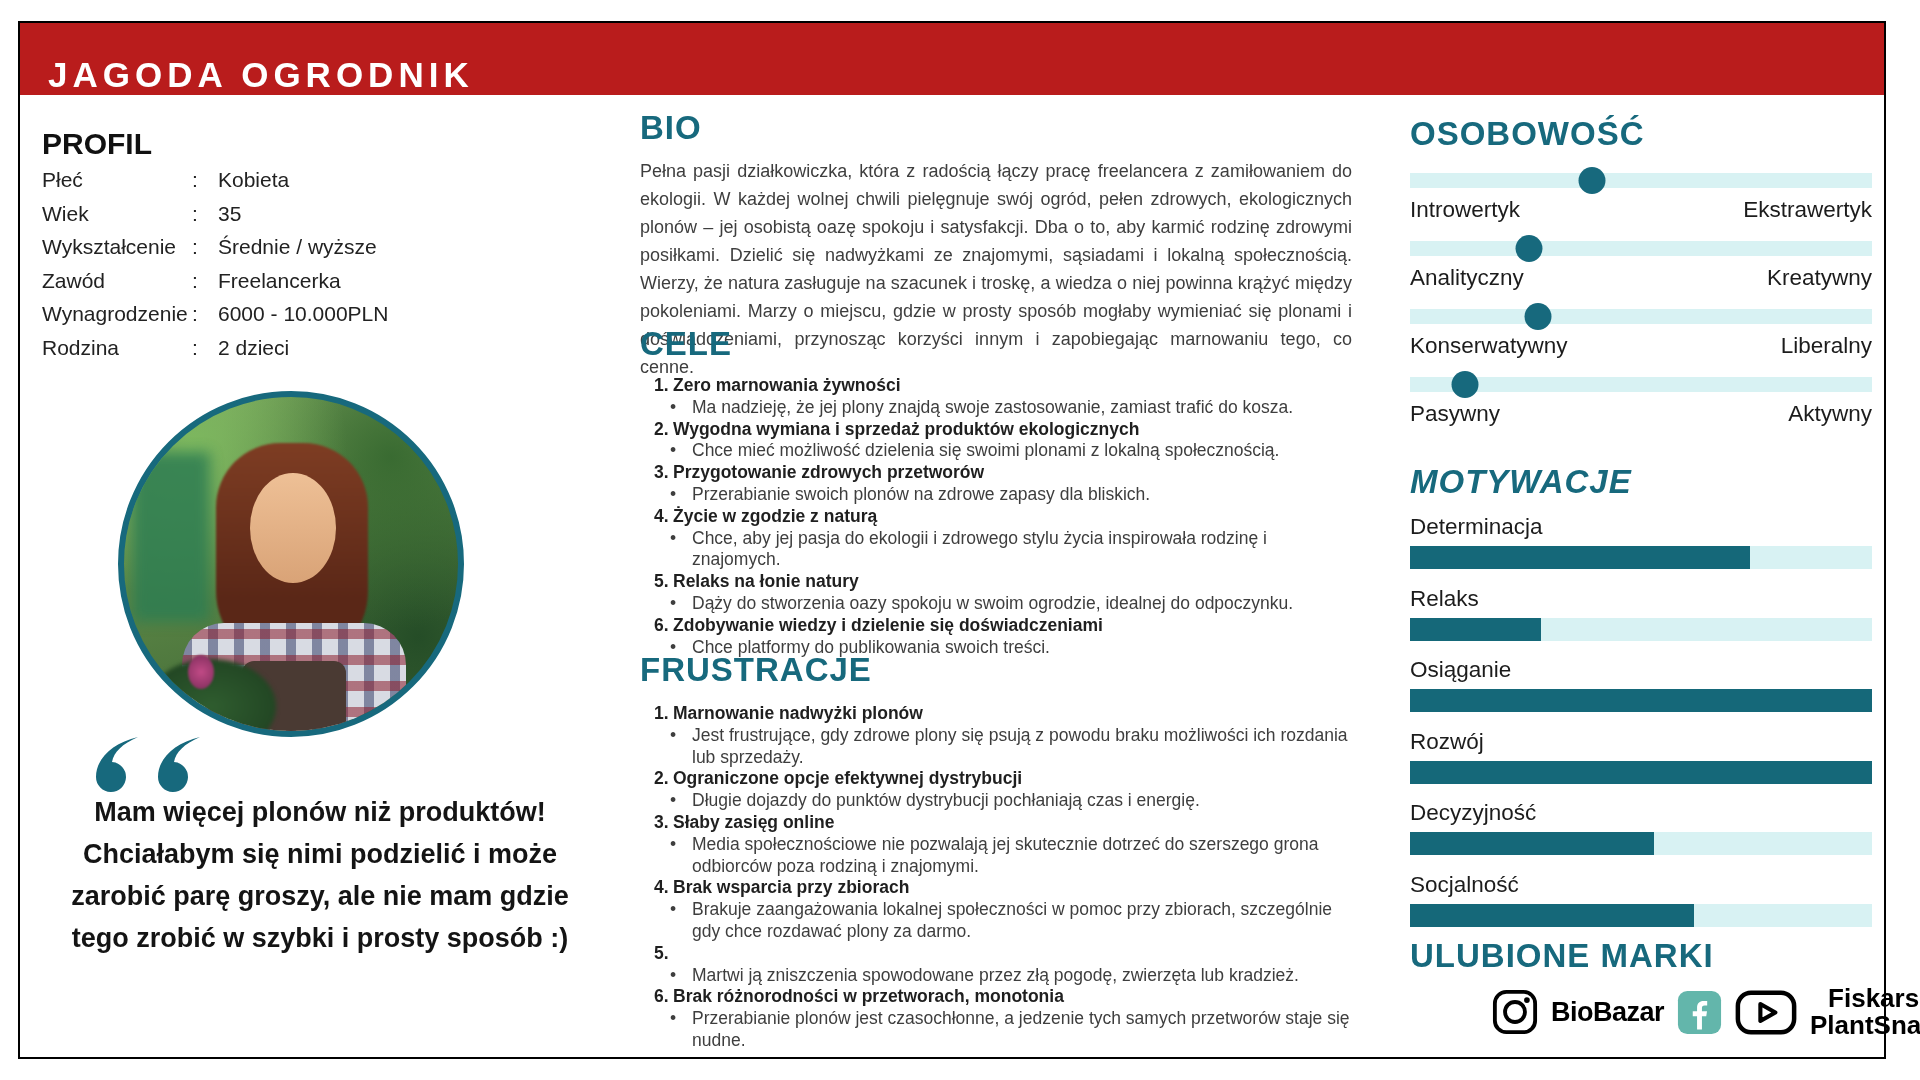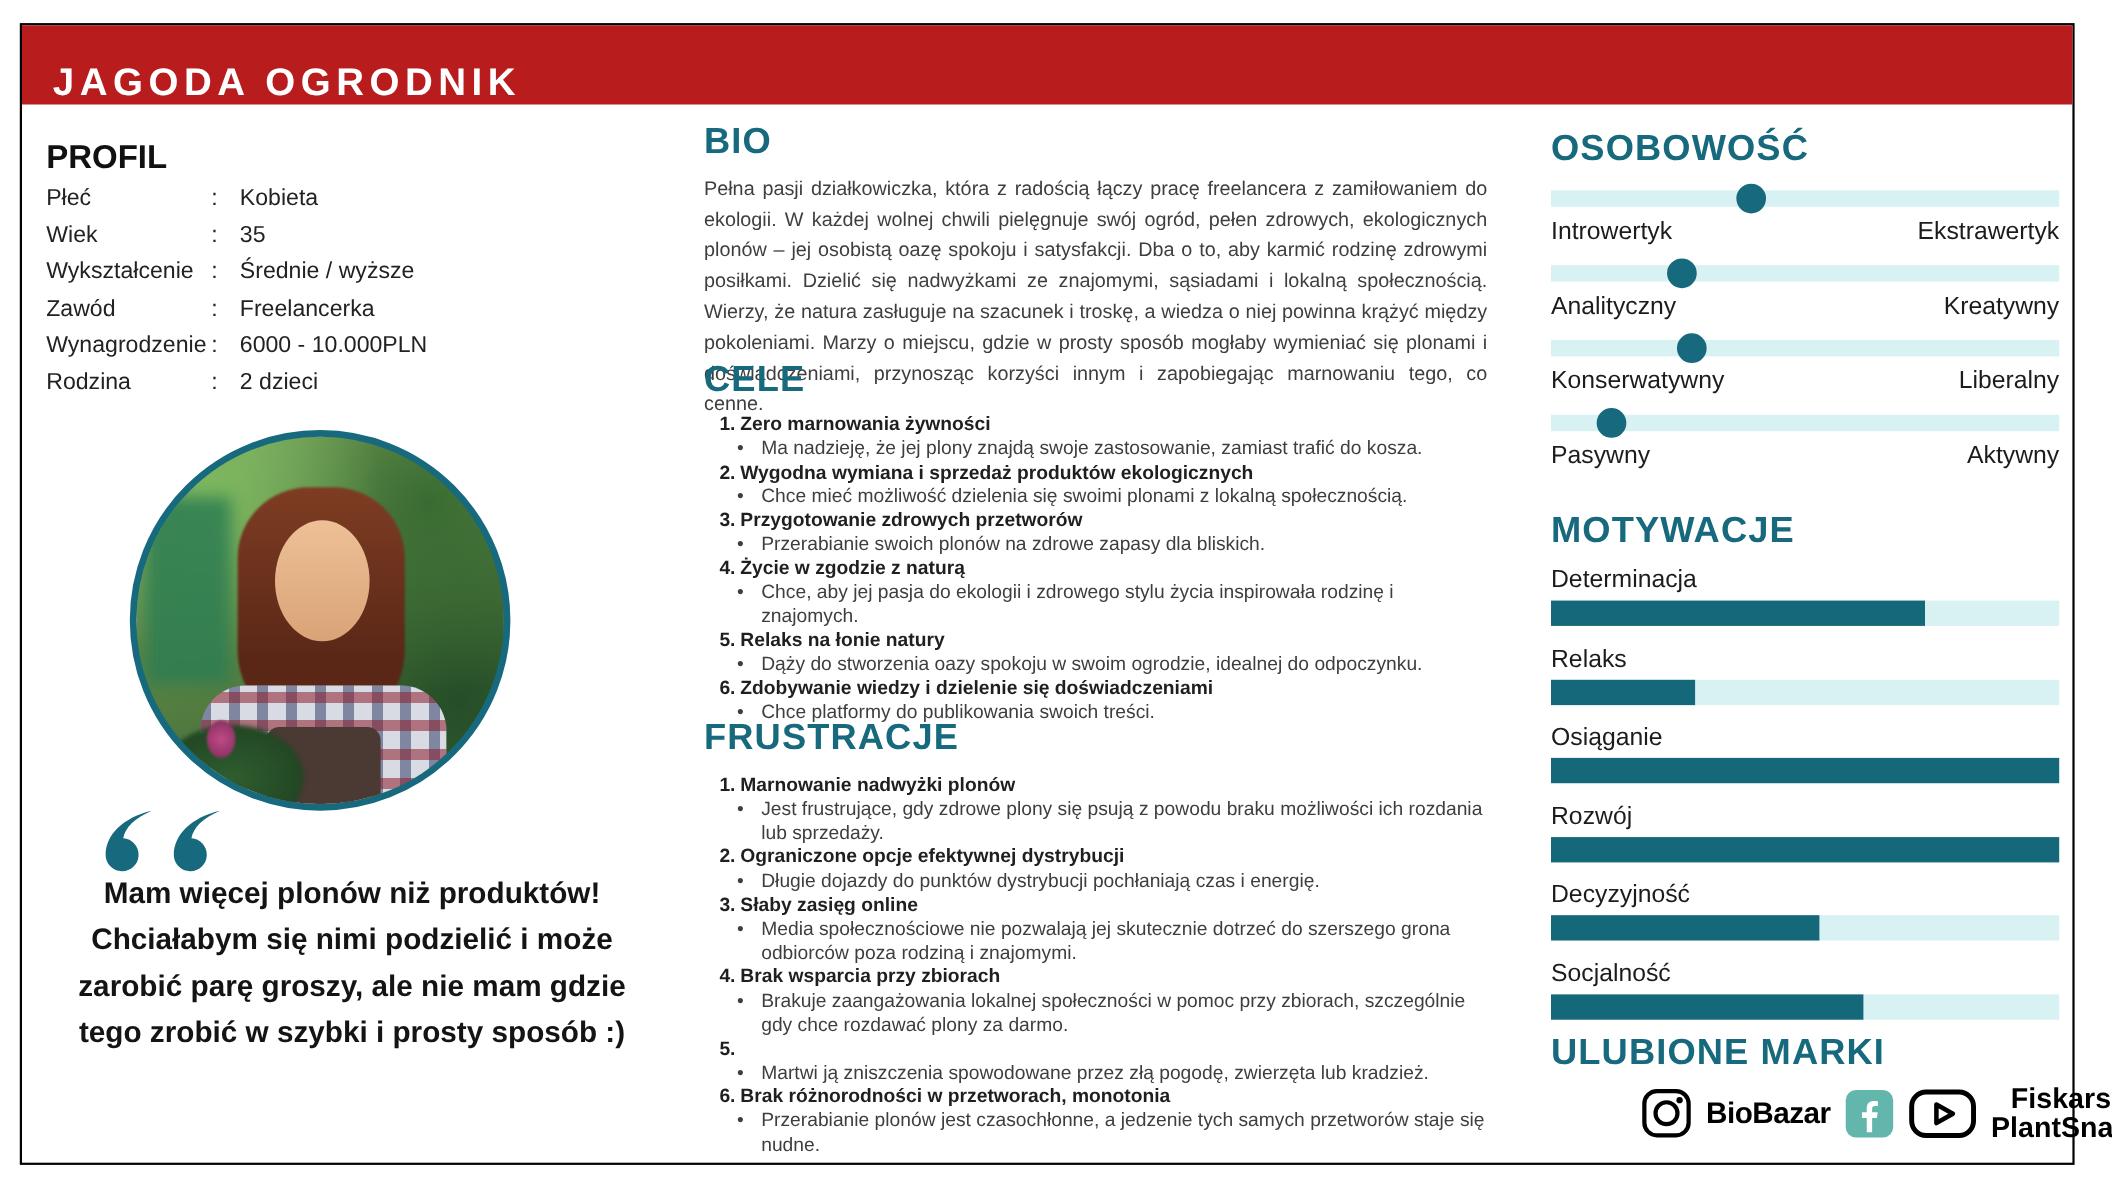--- a/index.html
+++ b/index.html
@@ -230,21 +230,21 @@
       <div class="track">
           <div class="dot" style="left: 12%;"></div>
         </div>
       <div class="slabels">
           <span>Pasywny</span>
           <span>Aktywny</span>
         </div>
     </div>
   </div>
 
-  <div class="sec-title" style="left:1390px;top:440px;">MOTYWACJE</div>
+  <div class="sec-title" style="left:1390px;top:440px;font-style:italic;">MOTYWACJE</div>
   <div class="rcol bars">
     <div class="bgrp">
       <div class="blabel">Determinacja</div>
       <div class="btrack">
           <div class="bfill" style="width: 73.5%;"></div>
         </div>
     </div>
     <div class="bgrp">
       <div class="blabel">Relaks</div>
       <div class="btrack">

